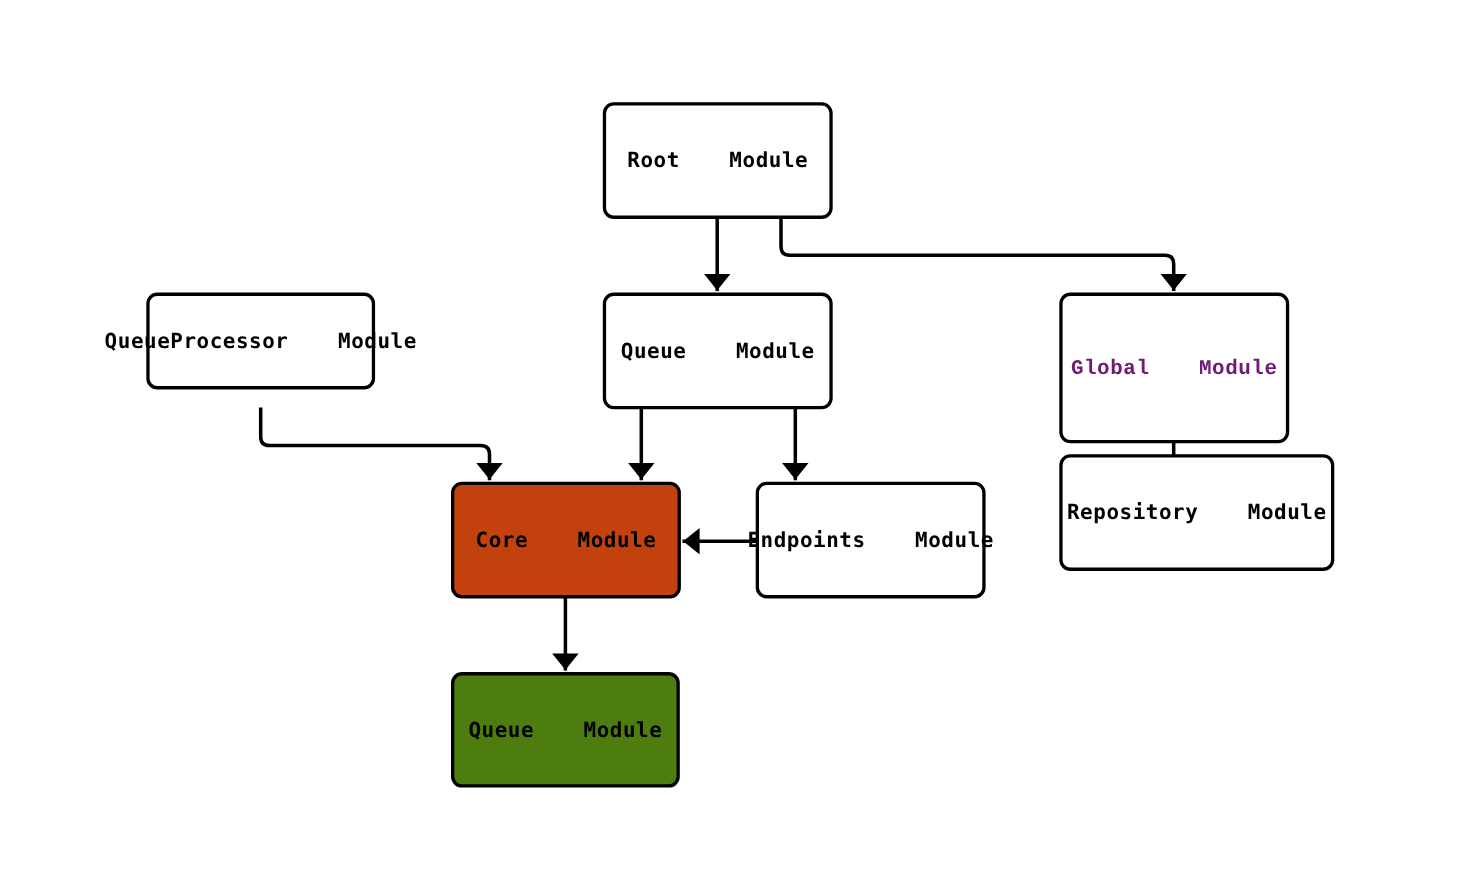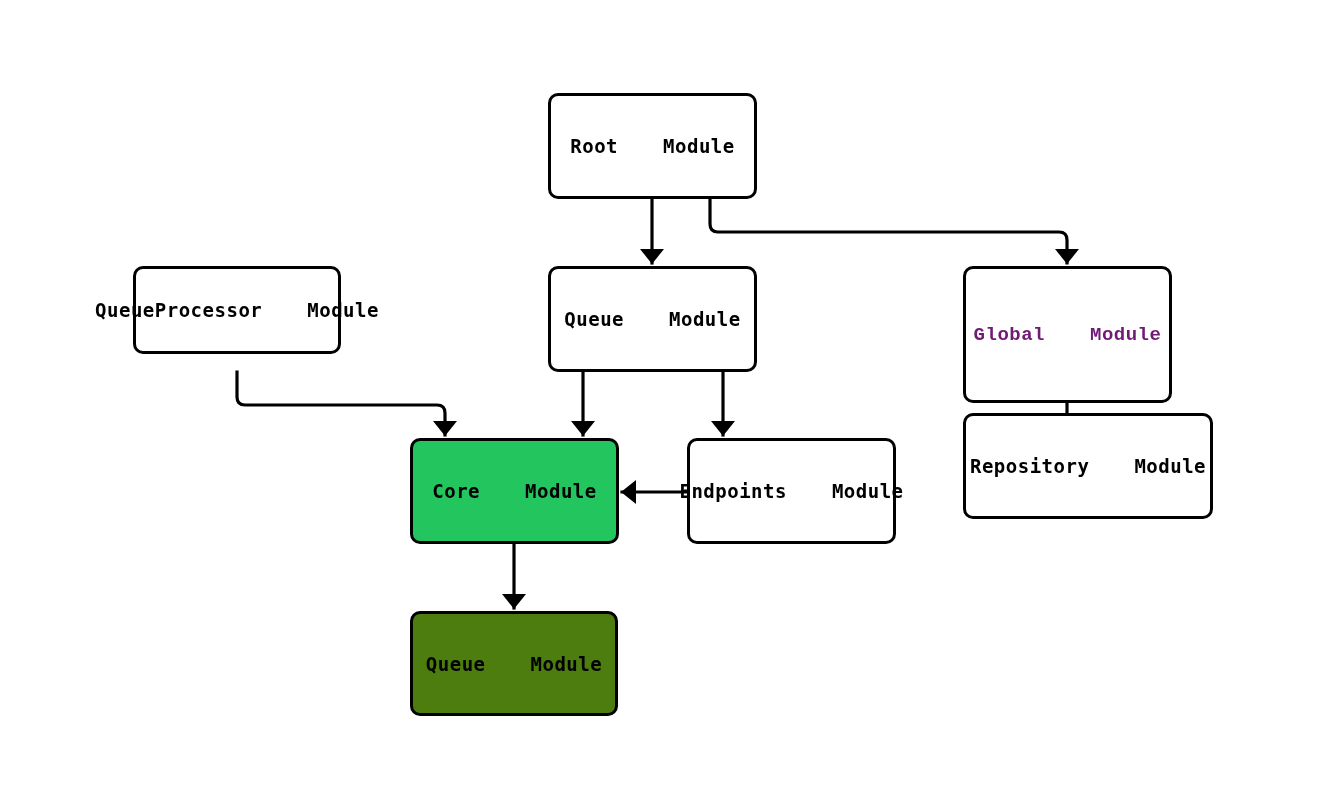--- a/index.html
+++ b/index.html
@@ -81,21 +81,21 @@
         <div class="label-line">Module</div>
       </div>
       <div class="node" style="left: 548px; top: 266px; width: 209px; height: 106px; background: rgb(255, 255, 255); border-color: rgb(0, 0, 0); color: rgb(0, 0, 0);">
         <div class="label-line">Queue</div>
         <div class="label-line">Module</div>
       </div>
       <div class="node" style="left: 963px; top: 266px; width: 209px; height: 137px; background: rgb(255, 255, 255); border-color: rgb(0, 0, 0); color: #701a75; font-family: Liberation Mono, monospace;">
         <div class="label-line">Global</div>
         <div class="label-line">Module</div>
       </div>
-      <div class="node" style="left: 410px; top: 438px; width: 209px; height: 106px; background: #22c55e; border-color: rgb(0, 0, 0); color: rgb(0, 0, 0);">
+      <div class="node" style="left: 410px; top: 438px; width: 209px; height: 106px; background: #c2410c; border-color: rgb(0, 0, 0); color: rgb(0, 0, 0);">
         <div class="label-line">Core</div>
         <div class="label-line">Module</div>
       </div>
       <div class="node" style="left: 687px; top: 438px; width: 209px; height: 106px; background: rgb(255, 255, 255); border-color: rgb(0, 0, 0); color: rgb(0, 0, 0); align-items: center;">
         <div class="label-line">Endpoints</div>
         <div class="label-line">Module</div>
       </div>
       <div class="node" style="left: 963px; top: 413px; width: 250px; height: 106px; background: rgb(255, 255, 255); border-color: rgb(0, 0, 0); color: rgb(0, 0, 0); text-align: right;">
         <div class="label-line">Repository</div>
         <div class="label-line">Module</div>

